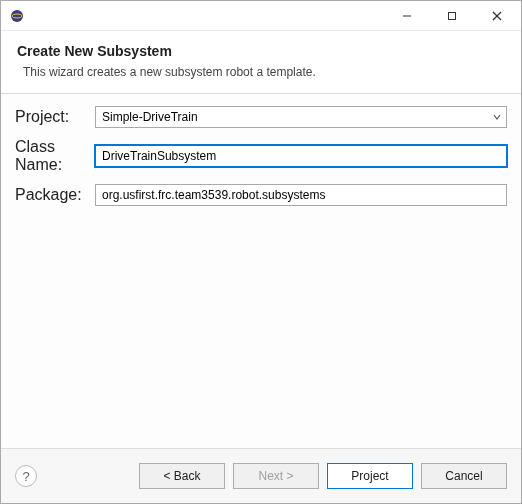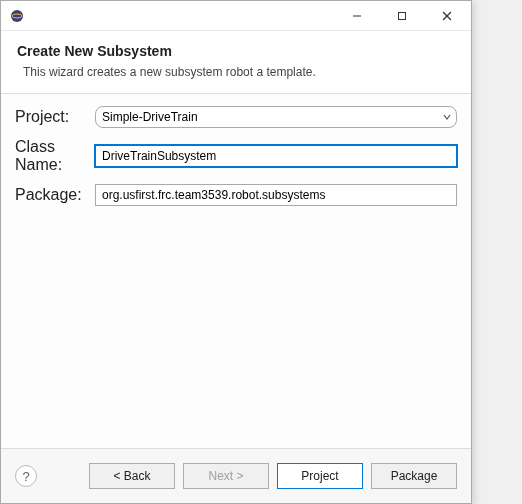--- a/index.html
+++ b/index.html
@@ -5,21 +5,21 @@
     * { box-sizing: border-box; margin: 0; padding: 0; }
     body {
       font-family: "Segoe UI", Tahoma, sans-serif;
       font-size: 12px;
       background: #f0f0f0;
       width: 522px;
       height: 504px;
       overflow: hidden;
     }
     .window {
-      width: 472px;
+      width: 522px;
       height: 504px;
       background: #a3a3a3;
       border: 1px solid #aaa;
       display: flex;
       flex-direction: column;
       box-shadow: 2px 2px 8px rgba(0,0,0,0.15);
     }
     .titlebar {
       height: 30px;
       background: #ffffff;
@@ -86,21 +86,20 @@
     .combo-wrap {
       flex: 1;
       position: relative;
       display: flex;
     }
     .combo-wrap select {
       width: 100%;
       appearance: none;
       -webkit-appearance: none;
       padding-right: 20px;
-      border-radius: 8px;
     }
     .combo-chevron {
       position: absolute;
       right: 6px;
       top: 50%;
       transform: translateY(-50%);
       pointer-events: none;
       color: #555;
     }
 
@@ -213,16 +212,16 @@
   </div>
 
   <div class="footer">
     <div class="help-btn">
       <span>?</span>
     </div>
     <div class="footer-spacer"></div>
     <button class="btn">&lt; Back</button>
     <button class="btn" disabled="">Next &gt;</button>
     <button class="btn default">Project</button>
-    <button class="btn">Package</button>
+    <button class="btn">Cancel</button>
   </div>
 
 </div>
 
 </body></html>

